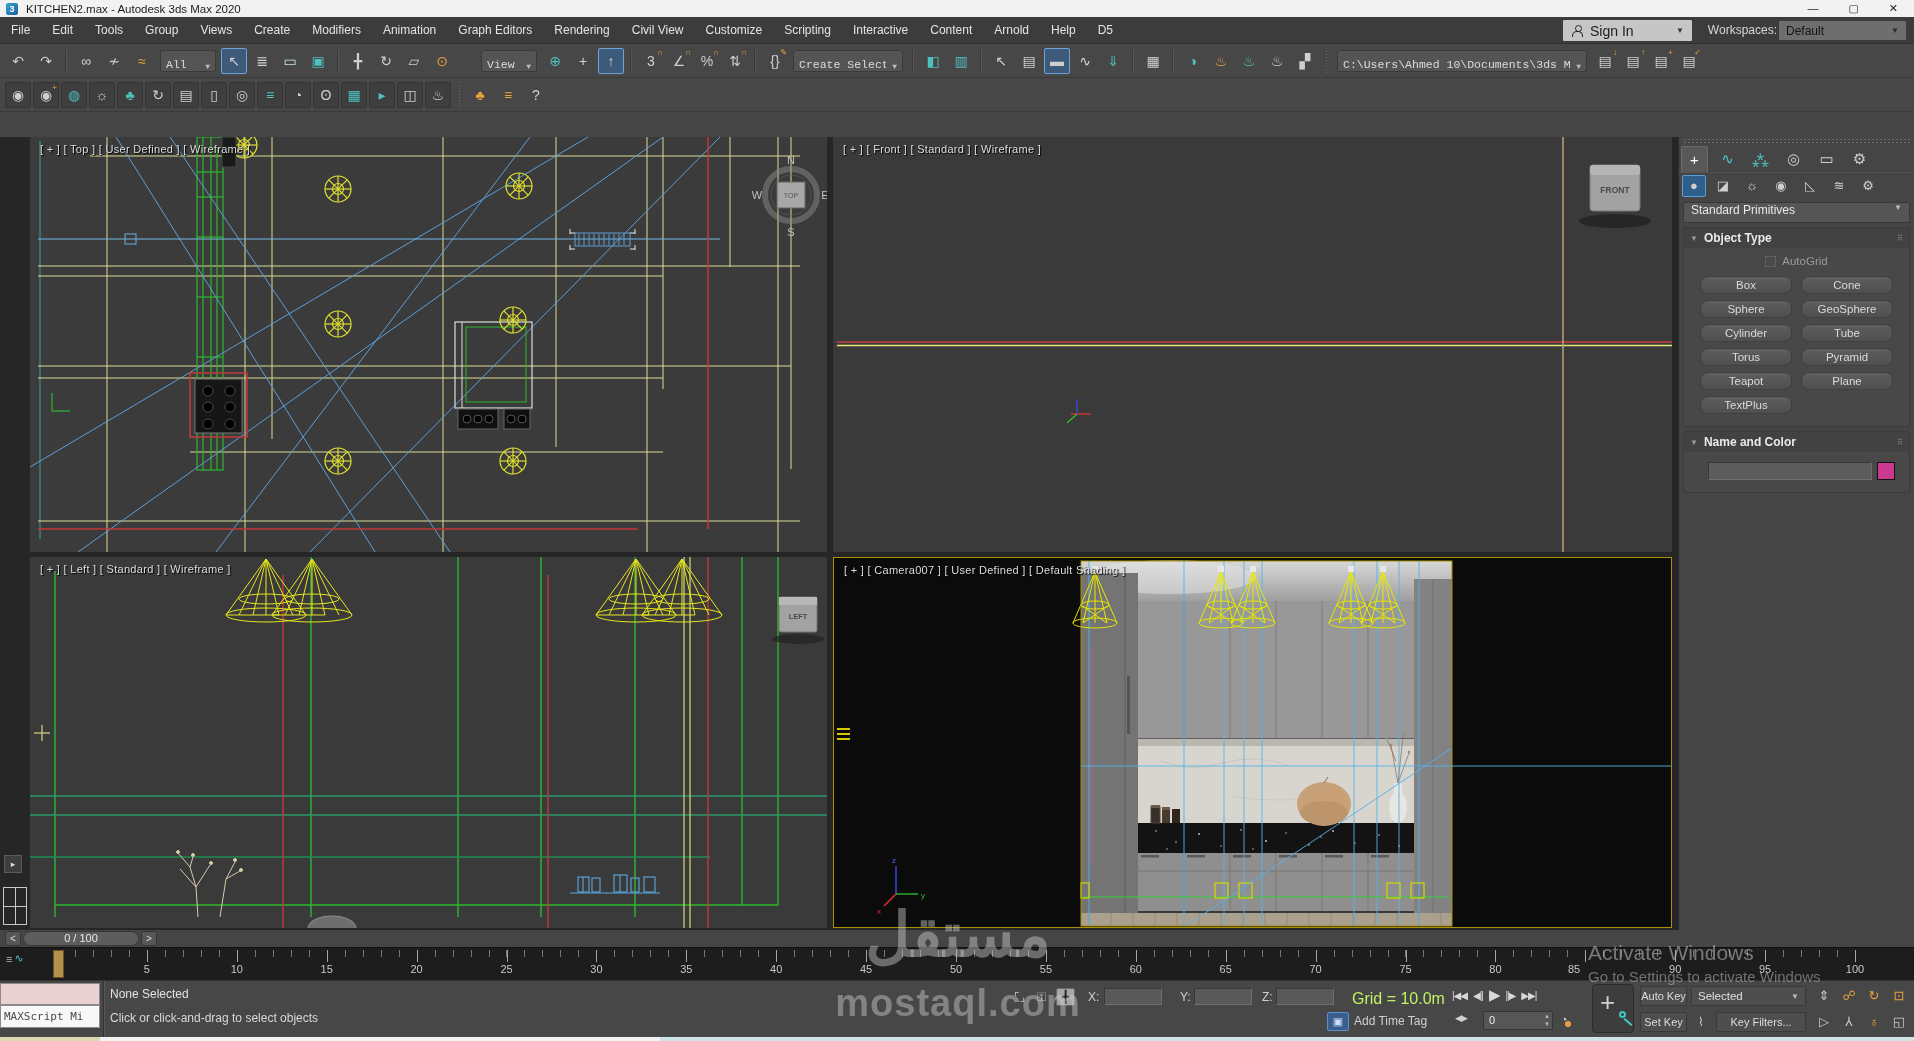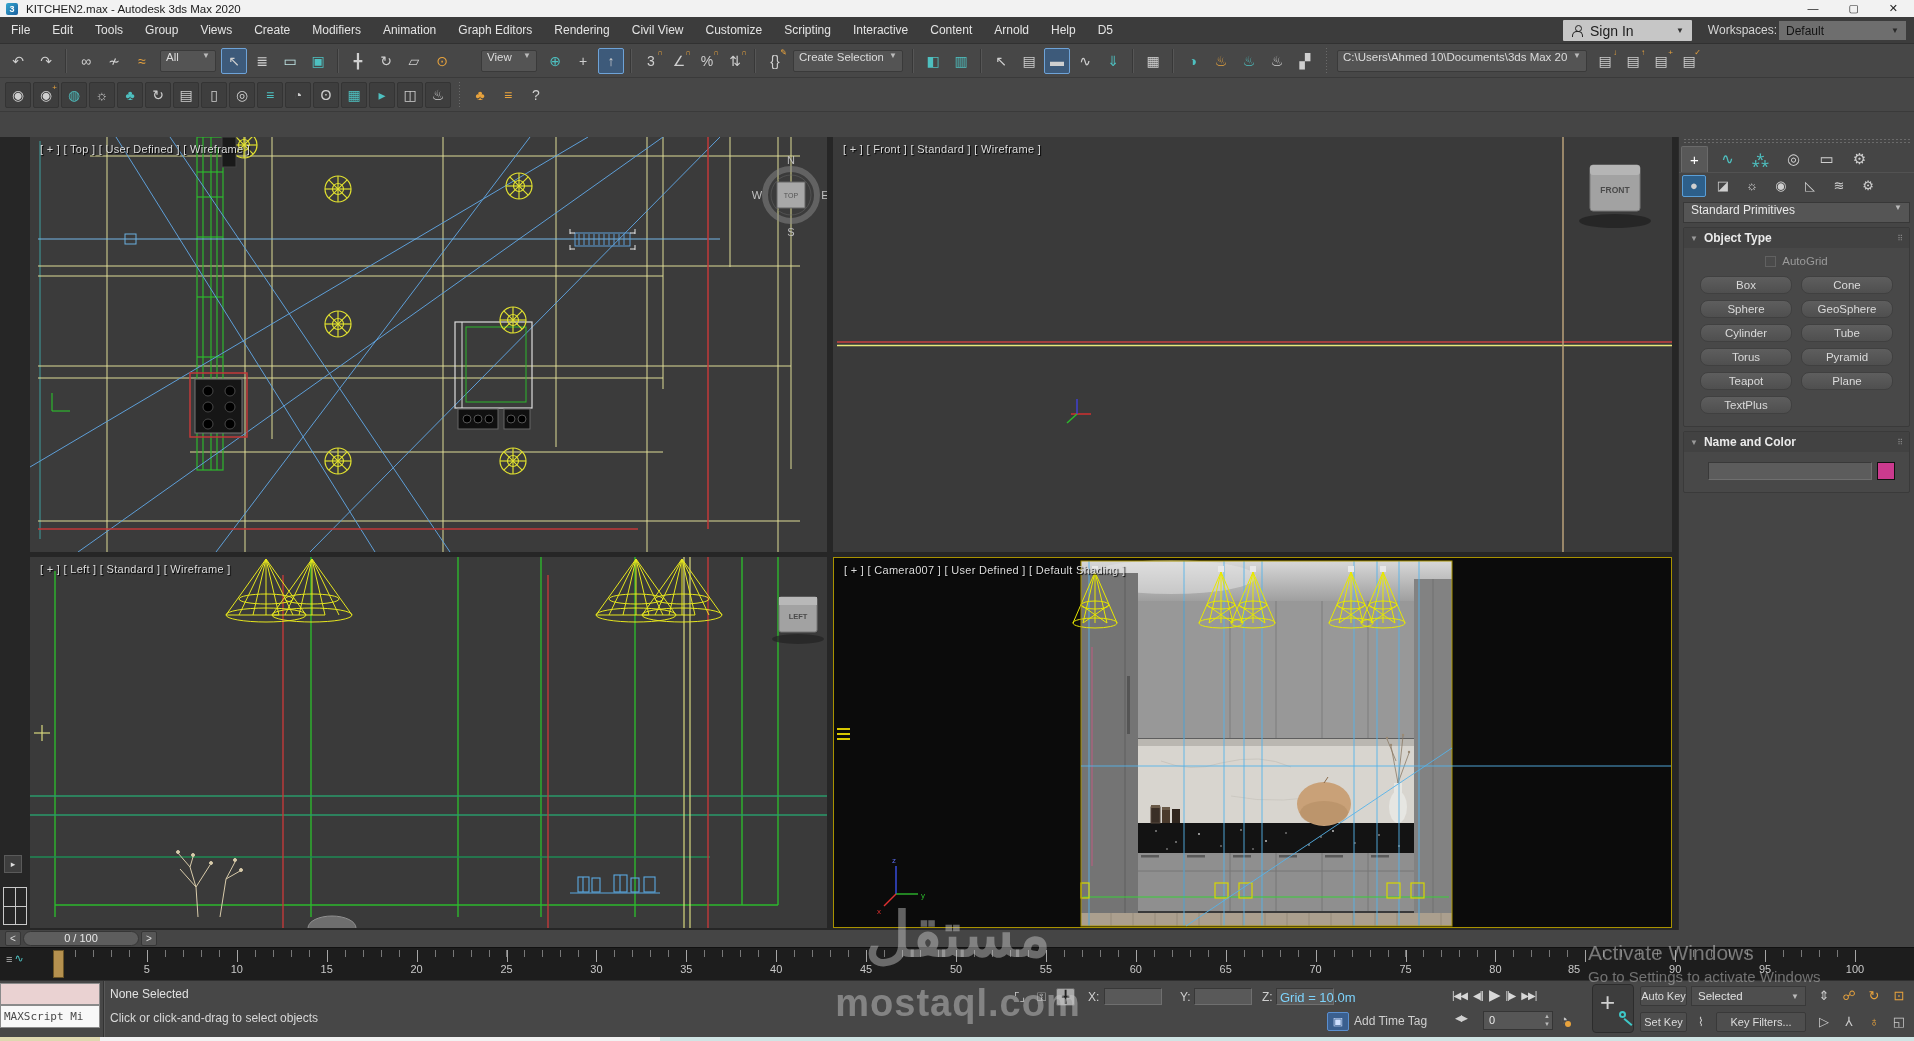--- a/index.html
+++ b/index.html
@@ -31,21 +31,21 @@
   
   .tbrow { position:absolute; left:0; width:100%; height:34px; background:#474747; border-bottom:1px solid #3a3a3a; display:flex; align-items:center; padding-left:5px; gap:2px; }
   #tb1 { top:44px; } #tb2 { top:78px; }
   .tb-icon { width:26px; height:26px; min-width:26px; display:flex; align-items:center; justify-content:center; position:relative; color:#cfcfcf; font-size:14px; border-radius:2px; }
   .tb-icon .g { pointer-events:none; }
   .tb-icon .a2 { position:absolute; top:0px; right:1px; font-size:8px; color:#e8a33d; }
   .tb-icon.act { background:#3d5a7a; border:1px solid #6ea3d8; }
   .tb-icon.dark { background:#3e3e3e; border:1px solid #343434; }
   .tb-sep { width:2px; height:24px; min-width:2px; background:#383838; border-right:1px solid #565656; margin:0 4px; }
   .tb-dsep { width:4px; min-width:4px; height:26px; background-image:repeating-linear-gradient(#6a6a6a 0 1px, transparent 1px 3px); background-size:1px 100%; background-repeat:no-repeat; background-position:center; margin:0 4px; }
-  .tb-dd { height:22px; background:#545454; border:1px solid #3a3a3a; border-radius:2px; color:#dcdcdc; font-size:11.5px; display:flex; align-items:flex-start; padding:0 5px; margin:0 3px; white-space:nowrap; overflow:hidden; }
+  .tb-dd { height:22px; background:#545454; border:1px solid #3a3a3a; border-radius:2px; color:#dcdcdc; font-size:11.5px; display:flex; align-items:flex-end; padding:0 5px; margin:0 3px; white-space:nowrap; overflow:hidden;font-family:Liberation Mono, monospace; }
   .tb-dd .car { margin-left:auto; font-size:8px; color:#bbb; padding-left:6px; }
 
   
   .ribbon { position:absolute; left:0; top:112px; width:100%; height:25px; background:#3f3f3f; border-bottom:1px solid #2d2d2d; display:flex; align-items:center; padding-left:26px; }
   .rtab { font-size:12.5px; color:#cfcfcf; padding:0 19px; line-height:25px; }
   .rtab.active { background:#565656; border:1px solid #6a6a6a; border-radius:2px; line-height:19px; height:21px; color:#f0f0f0; }
   .ribbon-dd { width:30px; height:15px; background:#555; border:1px solid #3a3a3a; border-radius:2px; margin-left:14px; display:flex; align-items:center; justify-content:center; font-size:7px; color:#ddd; gap:2px; }
 
   
   .workspace { position:absolute; left:0; top:137px; width:1678px; height:793px; background:#262626; }
@@ -99,21 +99,21 @@
   .statusbar { position:absolute; left:0; top:980px; width:100%; height:57px; background:#474747; border-top:1px solid #303030; }
   .mxs-pink { position:absolute; left:0; top:2px; width:100px; height:22px; background:#ead2d2; border:1px solid #8a8a8a; }
   .mxs-white { position:absolute; left:0; top:24px; width:100px; height:23px; background:#f8f8f8; border:1px solid #8a8a8a; font-family:"DejaVu Sans Mono", monospace; font-size:11px; color:#4a4a4a; line-height:22px; padding-left:3px; white-space:nowrap; overflow:hidden; }
   .sb-div { position:absolute; left:103px; top:0; width:2px; height:57px; background:#333; border-right:1px solid #585858; }
   .sel-status { position:absolute; left:110px; top:6px; font-size:12px; color:#e2e2e2; }
   .prompt { position:absolute; left:110px; top:30px; font-size:12px; color:#d8d8d8; }
   .sb-ico { position:absolute; width:19px; height:18px; display:flex; align-items:center; justify-content:center; font-size:12px; color:#c8c8c8; }
   .sb-ico.lightbox { background:#a8a8a8; color:#222; border:1px solid #666; border-radius:2px; }
   .coord-lbl { position:absolute; top:9px; font-size:12px; color:#cfcfcf; }
   .coord-field { position:absolute; top:7px; width:58px; height:17px; background:#595959; border-top:1px solid #383838; border-left:1px solid #383838; border-bottom:1px solid #6f6f6f; border-right:1px solid #6f6f6f; }
-  .grid-lbl { position:absolute; left:1280px; top:9px; font-size:13px; color:#7dd3fc; }
+  .grid-lbl { position:absolute; left:1352px; top:9px; font-size:16px; color:#bef264; }
   .att-ico { position:absolute; left:1327px; top:31px; width:22px; height:19px; background:#3a5f8f; border:1px solid #5a8fd0; border-radius:2px; color:#cfe0ff; font-size:11px; display:flex; align-items:center; justify-content:center; }
   .att-lbl { position:absolute; left:1354px; top:33px; font-size:12px; color:#cfcfcf; }
   #playback { position:absolute; left:1452px; top:5px; display:flex; gap:6px; align-items:center; }
   .pb-btn { color:#d8d8d8; font-size:10px; letter-spacing:-1px; white-space:nowrap; }
   .pb-btn.play { font-size:15px; }
   .key-toggle { position:absolute; left:1455px; top:32px; font-size:9px; color:#d0d0d0; letter-spacing:-1px; }
   .frame-field { position:absolute; left:1483px; top:30px; width:70px; height:19px; background:#565656; border:1px solid #353535; color:#e8e8e8; font-size:11px; line-height:17px; padding-left:5px; }
   .frame-spin { position:absolute; right:2px; top:0px; font-size:6px; color:#bbb; line-height:8px; text-align:center; }
   .clock-ico { position:absolute; left:1560px; top:31px; font-size:13px; color:#c8c8c8; }
   .clock-ico .dot { position:absolute; right:-3px; bottom:0; width:6px; height:6px; border-radius:50%; background:#e8a33d; }

